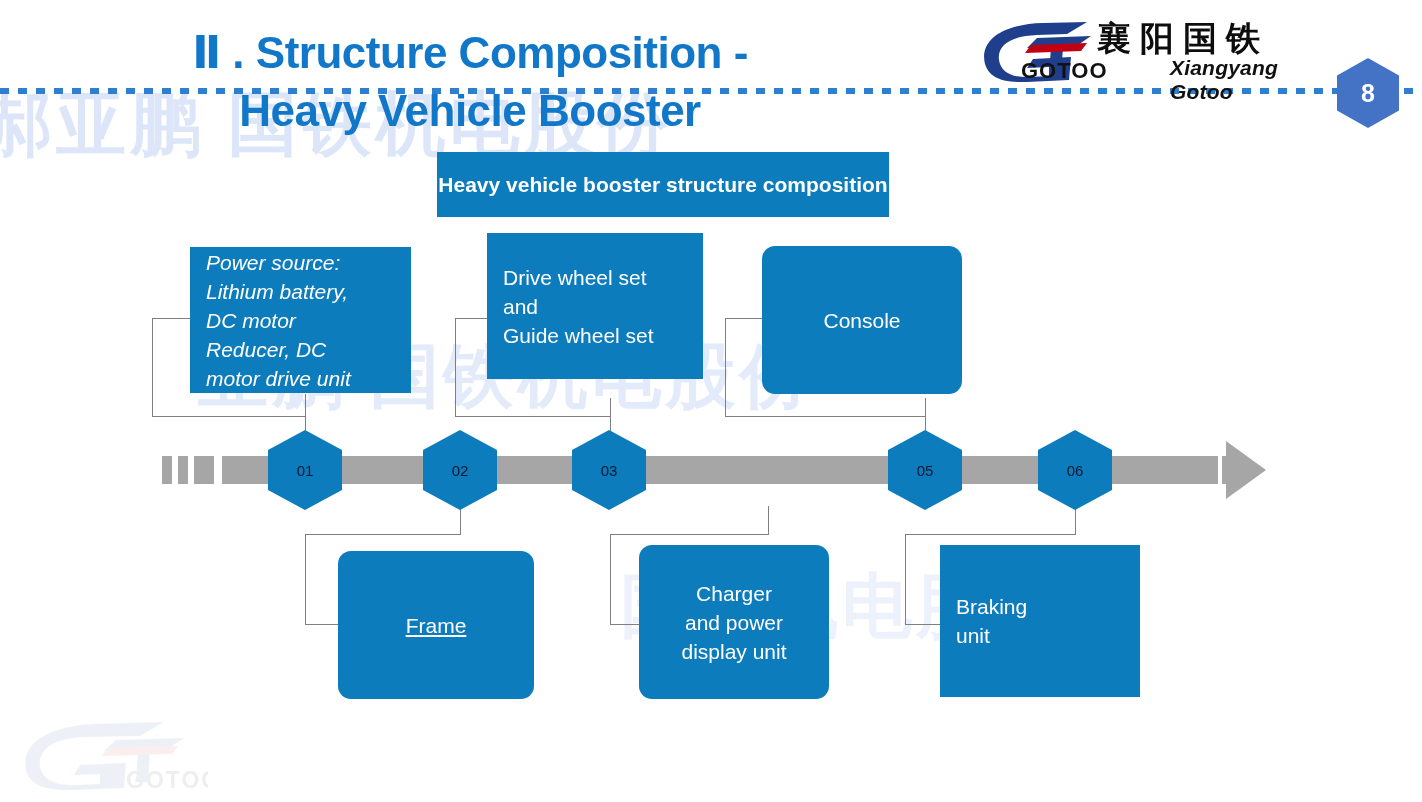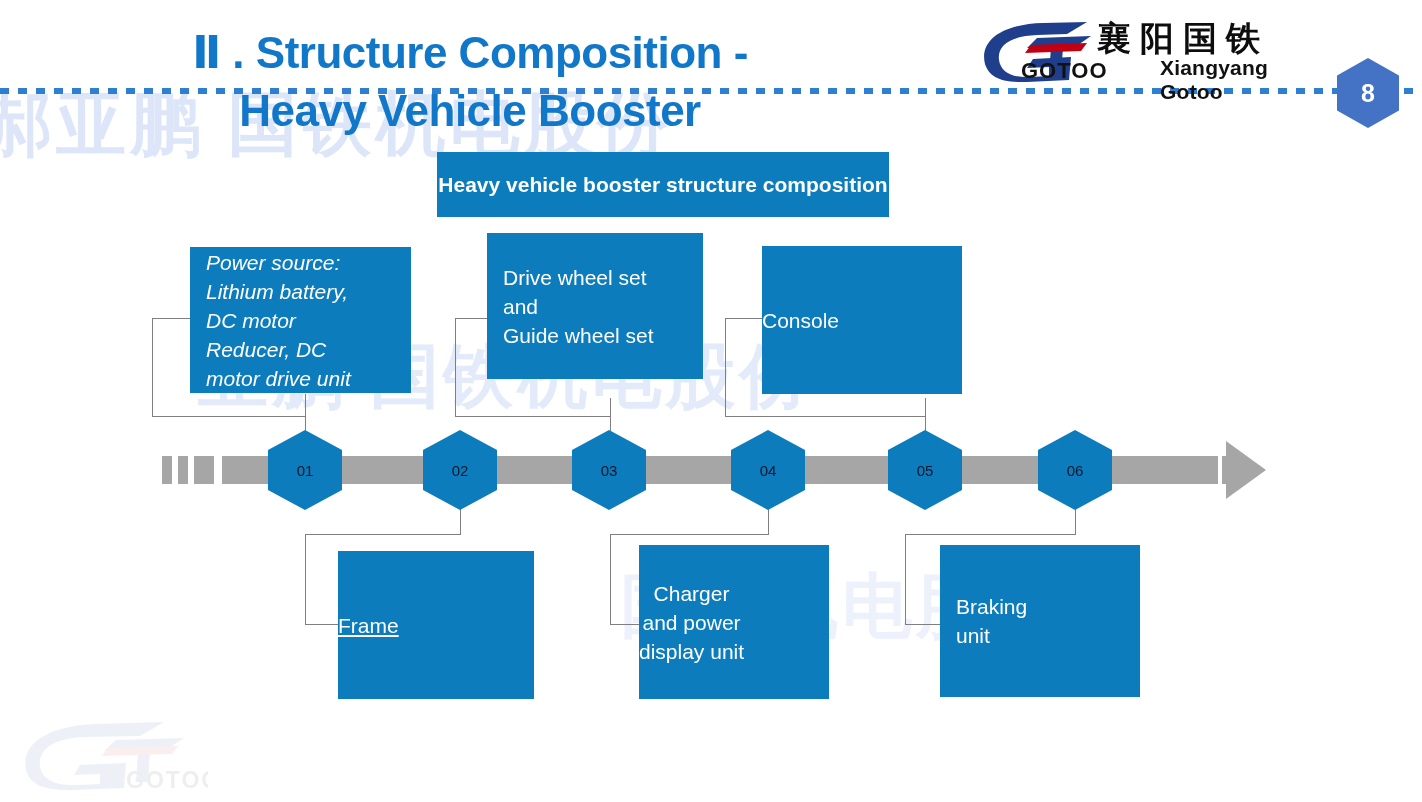--- a/index.html
+++ b/index.html
@@ -87,21 +87,21 @@
     background:#0c7cbd;color:#fff;
     display:flex;align-items:center;justify-content:center;text-align:center;
     font-size:21px;font-weight:700;line-height:27px;
   }
 
   .node{
     position:absolute;background:#0c7cbd;color:#fff;
     display:flex;align-items:center;
     font-size:21px;line-height:29px;
   }
-  .node.center{text-align:center;}
+  .node.center{justify-content:center;text-align:center;border-radius:13px;}
   .node.left{justify-content:flex-start;padding-left:16px;}
 
   .hex{
     position:absolute;width:74px;height:80px;background:#0c7cbd;
     clip-path:polygon(50% 0,100% 25%,100% 75%,50% 100%,0 75%,0 25%);
     display:flex;align-items:center;justify-content:center;
     color:#0f172a;font-size:15px;z-index:4;
   }
 
   .bar{position:absolute;background:#a6a6a6;height:28px;}
@@ -137,21 +137,21 @@
   </div>
 
   <div class="logo-tr">
     <svg viewBox="0 0 120 72" width="120" height="72" style="position:absolute;left:0;top:0" aria-hidden="true">
       <path d="M10 46 C4 22 28 6 68 5 L112 4 L92 16 L62 17 C36 18 22 27 24 42 C26 55 38 60 56 59 L74 58 L74 49 L52 50 L58 41 L96 39 L94 62 L52 64 C24 65 14 58 10 46 Z" fill="#1f3e8c"></path>
       <path d="M62 20 L116 18 L100 29 L88 29 L86 58 L74 58 L76 29 L52 30 Z" fill="#1f3e8c"></path>
       <path d="M56 27 L112 25 L106 33 L50 35 Z" fill="#c00012"></path>
     </svg>
     <div class="logo-gotoo">GOTOO</div>
     <div class="logo-cn">襄阳国铁</div>
-    <div class="logo-en" style="left:185px;top:38px;">Xiangyang Gotoo</div>
+    <div class="logo-en" style="left:195px;top:38px;font-style:italic;">Xiangyang Gotoo</div>
   </div>
 
   <div class="page-badge">
     <span>8</span>
   </div>
 
   <div class="stage">
 
     <div class="hdr-box">Heavy vehicle booster structure composition</div>
 
@@ -164,23 +164,20 @@
 
     <div class="hex" style="left:268px;top:430px;">
         <span>01</span>
       </div>
     <div class="hex" style="left:423px;top:430px;">
         <span>02</span>
       </div>
     <div class="hex" style="left:572px;top:430px;">
         <span>03</span>
       </div>
-    <div class="hex" style="left:731px;top:430px;">
-        <span>04</span>
-      </div>
     <div class="hex" style="left:888px;top:430px;">
         <span>05</span>
       </div>
     <div class="hex" style="left:1038px;top:430px;">
         <span>06</span>
       </div>
 
     <div class="conn" style="left:152px;top:318px;width:1px;height:98px;border-left-width:1px;"></div>
     <div class="conn" style="left:152px;top:416px;width:153px;height:1px;border-top-width:1px;"></div>
     <div class="conn" style="left:305px;top:394px;width:1px;height:42px;border-left-width:1px;"></div>

